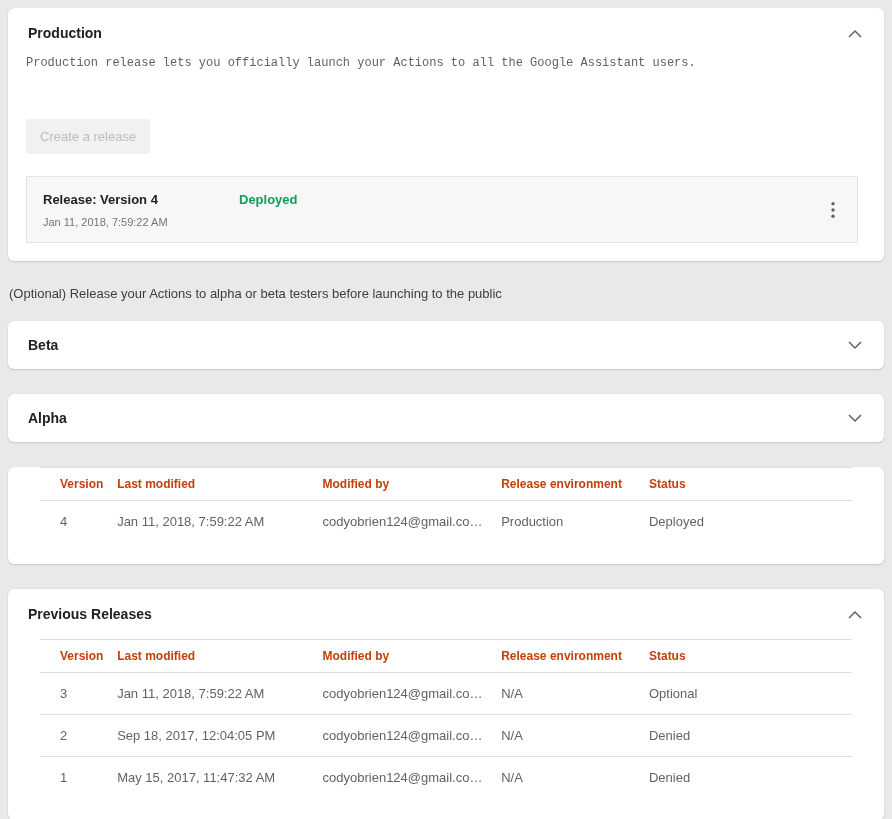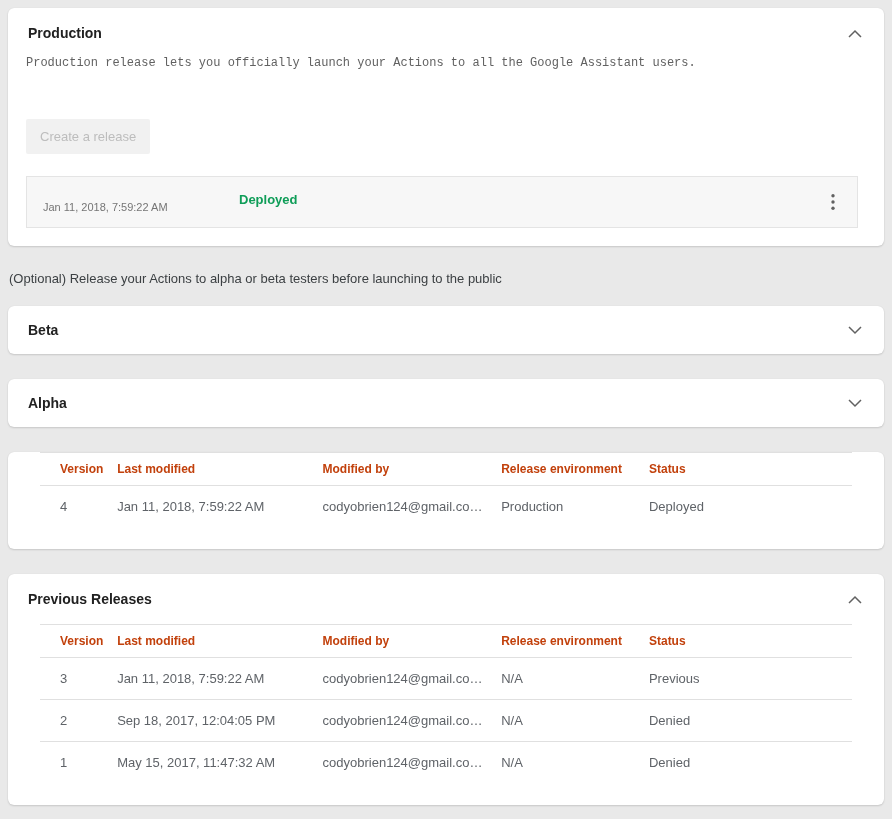--- a/index.html
+++ b/index.html
@@ -113,20 +113,21 @@
       <svg width="14" height="9" viewBox="0 0 14 9">
           <path d="M1 8l6-6 6 6" fill="none" stroke="#616161" stroke-width="1.5"></path>
         </svg>
     </span>
   </div>
   <div class="prod-body">
     <p class="description">Production release lets you officially launch your Actions to all the Google Assistant users.</p>
     <button class="create-btn" disabled="">Create a release</button>
     <div class="release-row">
       <div class="release-info">
+        <div class="release-name">Release: Version 4</div>
         <div class="release-date">Jan 11, 2018, 7:59:22 AM</div>
       </div>
       <div class="release-status">Deployed</div>
       <span class="more-icon">
         <svg width="4" height="17" viewBox="0 0 4 17">
             <circle cx="2" cy="2.2" r="1.7" fill="#616161"></circle>
             <circle cx="2" cy="8.5" r="1.7" fill="#616161"></circle>
             <circle cx="2" cy="14.8" r="1.7" fill="#616161"></circle>
           </svg>
       </span>
@@ -216,21 +217,21 @@
           <th>Release environment</th>
           <th>Status</th>
         </tr>
       </thead>
       <tbody>
         <tr>
           <td>3</td>
           <td>Jan 11, 2018, 7:59:22 AM</td>
           <td>codyobrien124@gmail.co…</td>
           <td>N/A</td>
-          <td>Previous</td>
+          <td>Optional</td>
         </tr>
         <tr>
           <td>2</td>
           <td>Sep 18, 2017, 12:04:05 PM</td>
           <td>codyobrien124@gmail.co…</td>
           <td>N/A</td>
           <td>Denied</td>
         </tr>
         <tr>
           <td>1</td>

